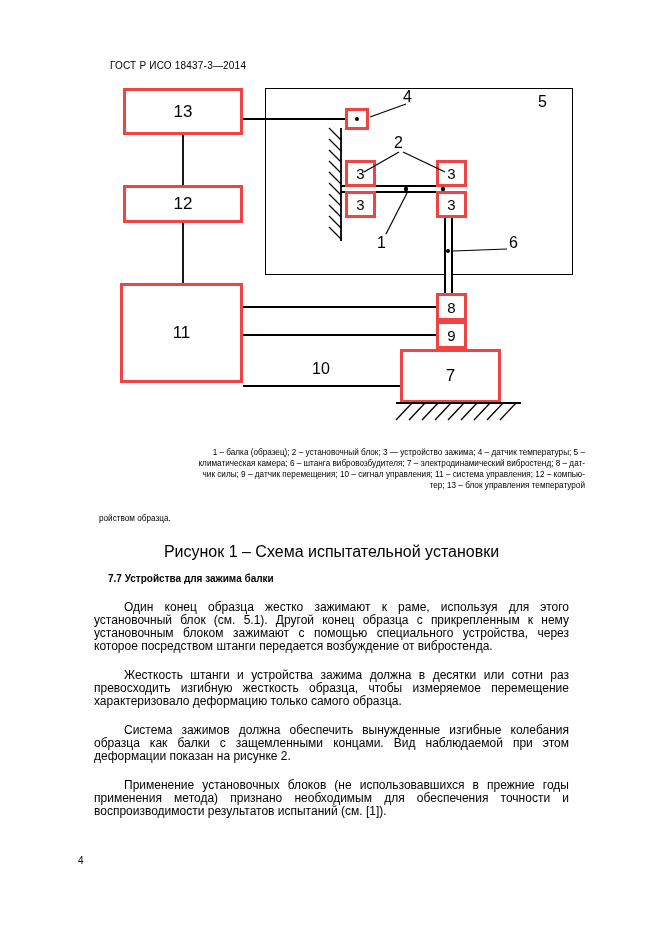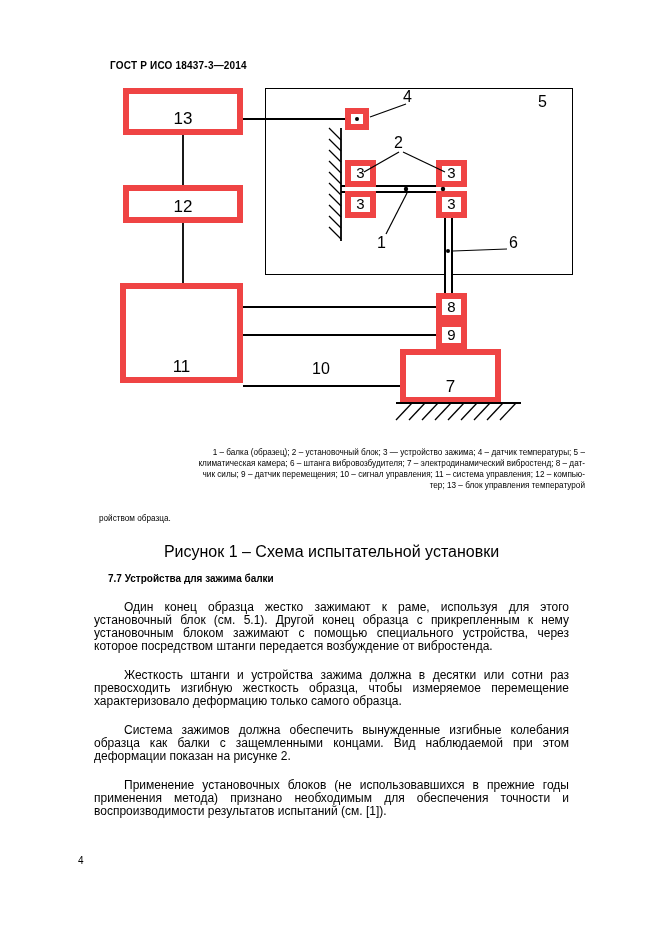--- a/index.html
+++ b/index.html
@@ -2,25 +2,25 @@
 <html><head>
 <meta charset="utf-8">
 <style>
   html, body { margin:0; padding:0; background:#fff; }
   .page {
     position:relative; width:661px; height:936px; background:#ffffff;
     font-family:"Liberation Sans", sans-serif; color:#000; overflow:hidden;
   }
   .doc-header {
     position:absolute; left:76px; top:60px;
-    font-size:10px; font-weight:bold; letter-spacing:0.2px;padding-left:34px;
+    font-size:10px; font-weight:normal; letter-spacing:0.2px;padding-left:34px;
   }
   .box {
-    position:absolute; border:6px solid #ef4444; background:#fff;
-    display:flex; align-items:flex-end; justify-content:center;
+    position:absolute; border:3px solid #ef4444; background:#fff;
+    display:flex; align-items:center; justify-content:center;
     box-sizing:border-box; z-index:2;
   }
   .chamber {
     position:absolute; border:1.6px solid #000; background:transparent;
     box-sizing:border-box; z-index:0;
   }
   .beam {
     position:absolute; border-top:2px solid #000; border-bottom:2px solid #000;
     background:#fff; box-sizing:border-box; z-index:1;
   }

